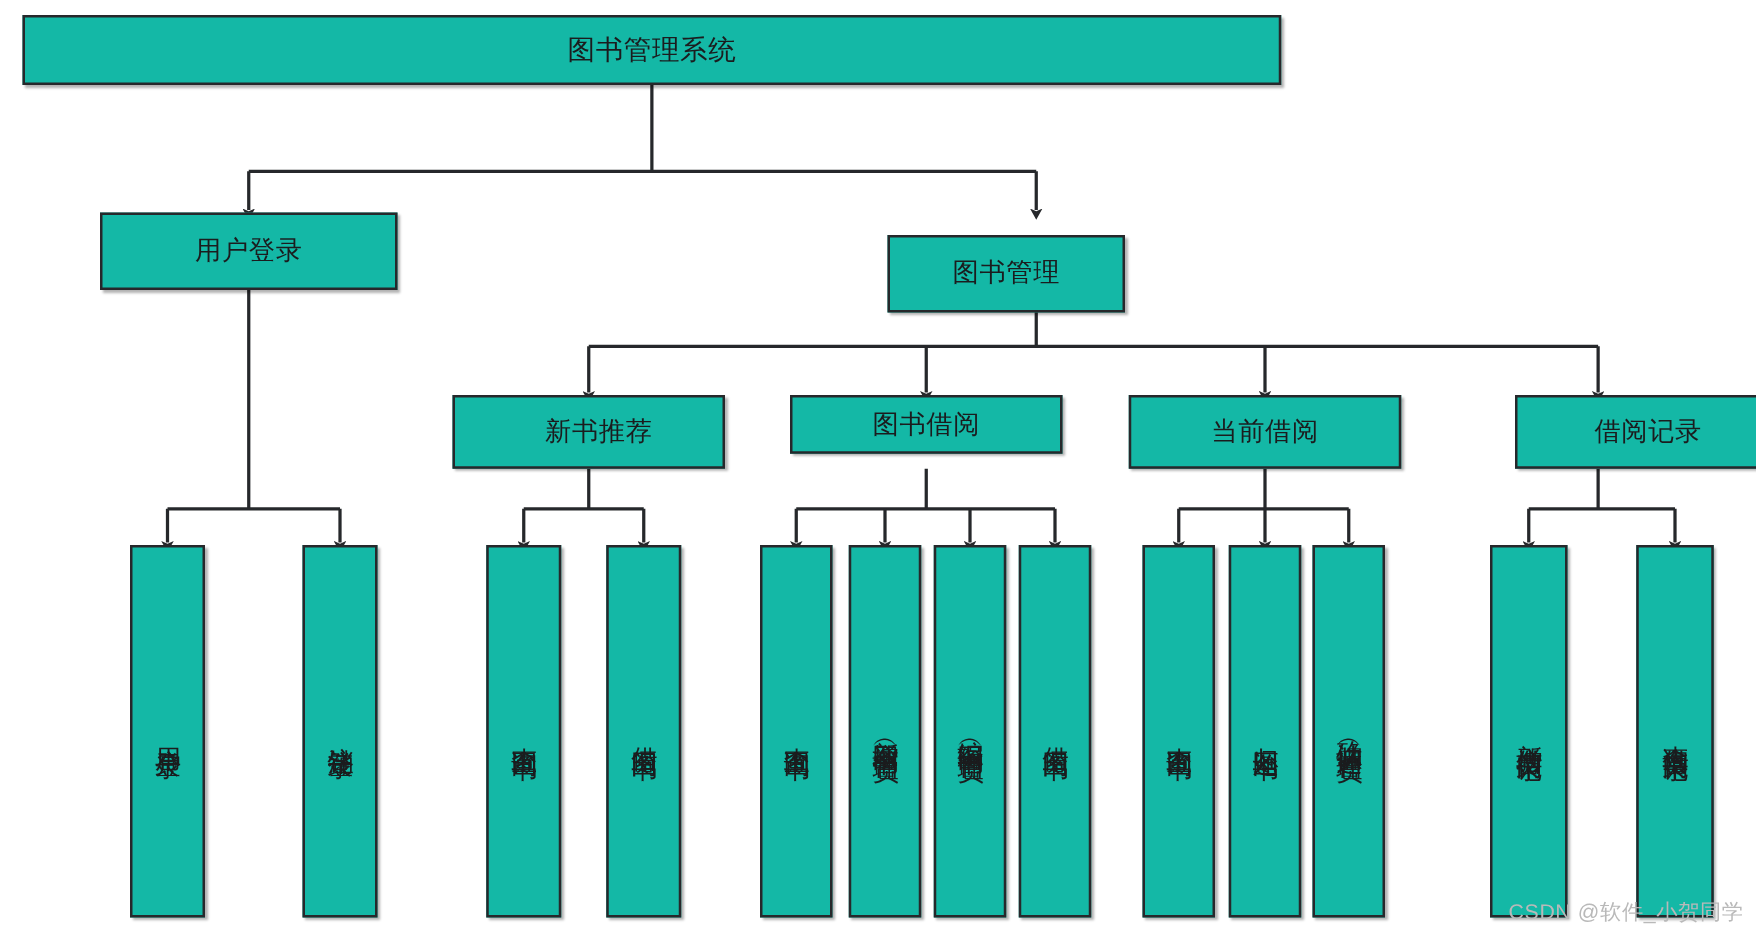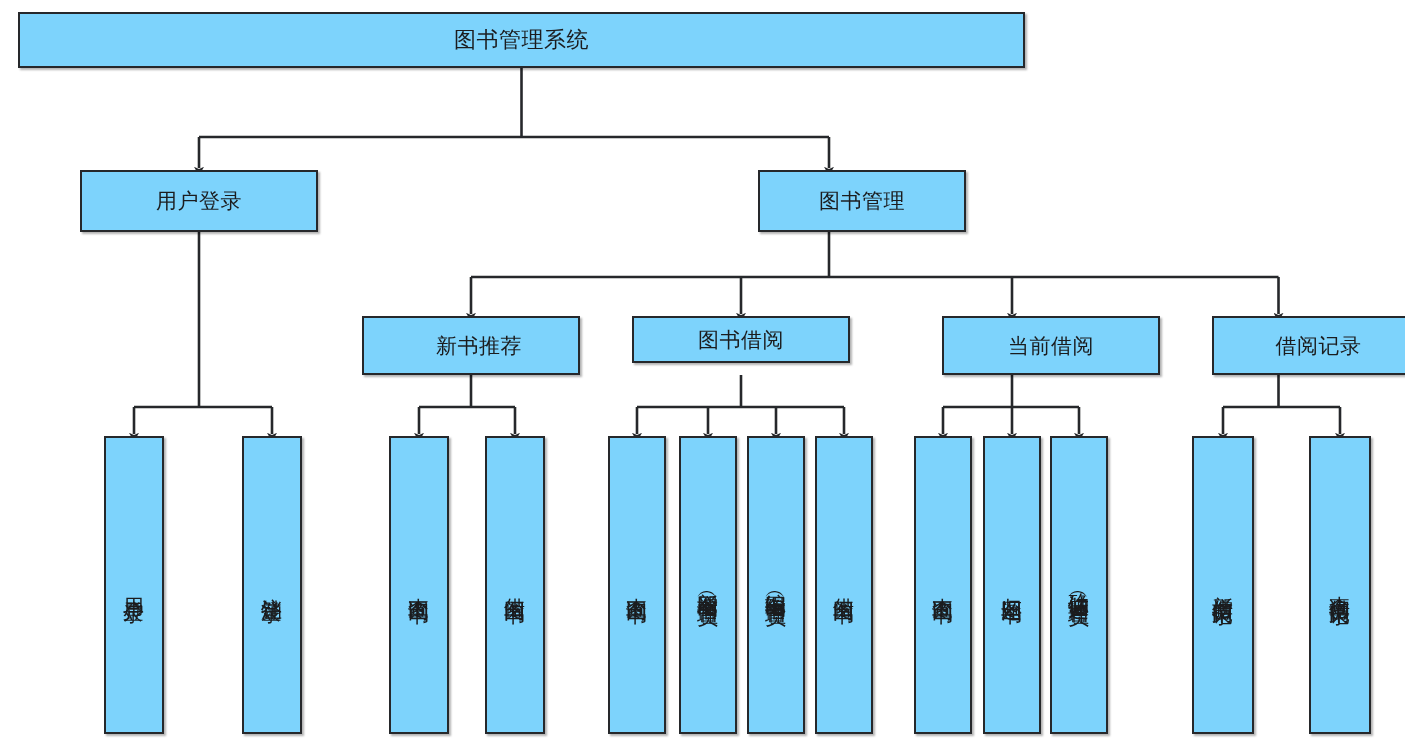--- a/index.html
+++ b/index.html
@@ -20,21 +20,21 @@
   svg.edges {
     position: absolute;
     left: 0;
     top: 0;
     width: 1405px;
     height: 747px;
   }
   .node {
     position: absolute;
     box-sizing: border-box;
-    background: #7dd3fc;
+    background: #14b8a6;
     border: 2px solid #26282b;
     box-shadow: 2px 2px 2px rgba(0,0,0,0.30);
     display: flex;
     align-items: center;
     justify-content: center;
     color: #1b1c1e;
   }
   .node .label {
     display: block;
     text-align: center;
@@ -113,30 +113,30 @@
       </g>
   </svg>
 
   <div id="node-layer">
       <div class="node horizontal root" style="left: 18px; top: 12px; width: 1007px; height: 56px;">
         <span class="label">图书管理系统</span>
       </div>
       <div class="node horizontal" style="left: 80px; top: 170px; width: 238px; height: 62px;">
         <span class="label">用户登录</span>
       </div>
-      <div class="node horizontal" style="left: 710px; top: 170px; width: 208px; height: 62px; margin-left: 48px;">
+      <div class="node horizontal" style="left: 710px; top: 188px; width: 190px; height: 62px;">
         <span class="label">图书管理</span>
       </div>
       <div class="node horizontal" style="left: 362px; top: 316px; width: 218px; height: 59px; padding-left: 16px;">
         <span class="label">新书推荐</span>
       </div>
       <div class="node horizontal" style="left: 632px; top: 316px; width: 218px; height: 47px;">
         <span class="label">图书借阅</span>
       </div>
-      <div class="node horizontal" style="left: 903px; top: 316px; width: 218px; height: 59px; margin-left: 39px;">
+      <div class="node horizontal" style="left: 903px; top: 316px; width: 218px; height: 59px;">
         <span class="label">当前借阅</span>
       </div>
       <div class="node horizontal" style="left: 1172px; top: 316px; width: 213px; height: 59px; margin-left: 40px;">
         <span class="label">借阅记录</span>
       </div>
       <div class="node vertical" style="left: 104px; top: 436px; width: 60px; height: 298px;">
         <span class="label">用户登录</span>
       </div>
       <div class="node vertical" style="left: 242px; top: 436px; width: 60px; height: 298px;">
         <span class="label">注销登录</span>
@@ -169,13 +169,14 @@
         <span class="label">确认归还（管理员）</span>
       </div>
       <div class="node vertical" style="left: 1192px; top: 436px; width: 62px; height: 298px;">
         <span class="label">新增借阅记录</span>
       </div>
       <div class="node vertical" style="left: 1309px; top: 436px; width: 62px; height: 298px;">
         <span class="label">查询借阅记录</span>
       </div>
     </div>
 
+  <div class="watermark">CSDN @软件_小贺同学</div>
 </div>
 
 </body></html>

